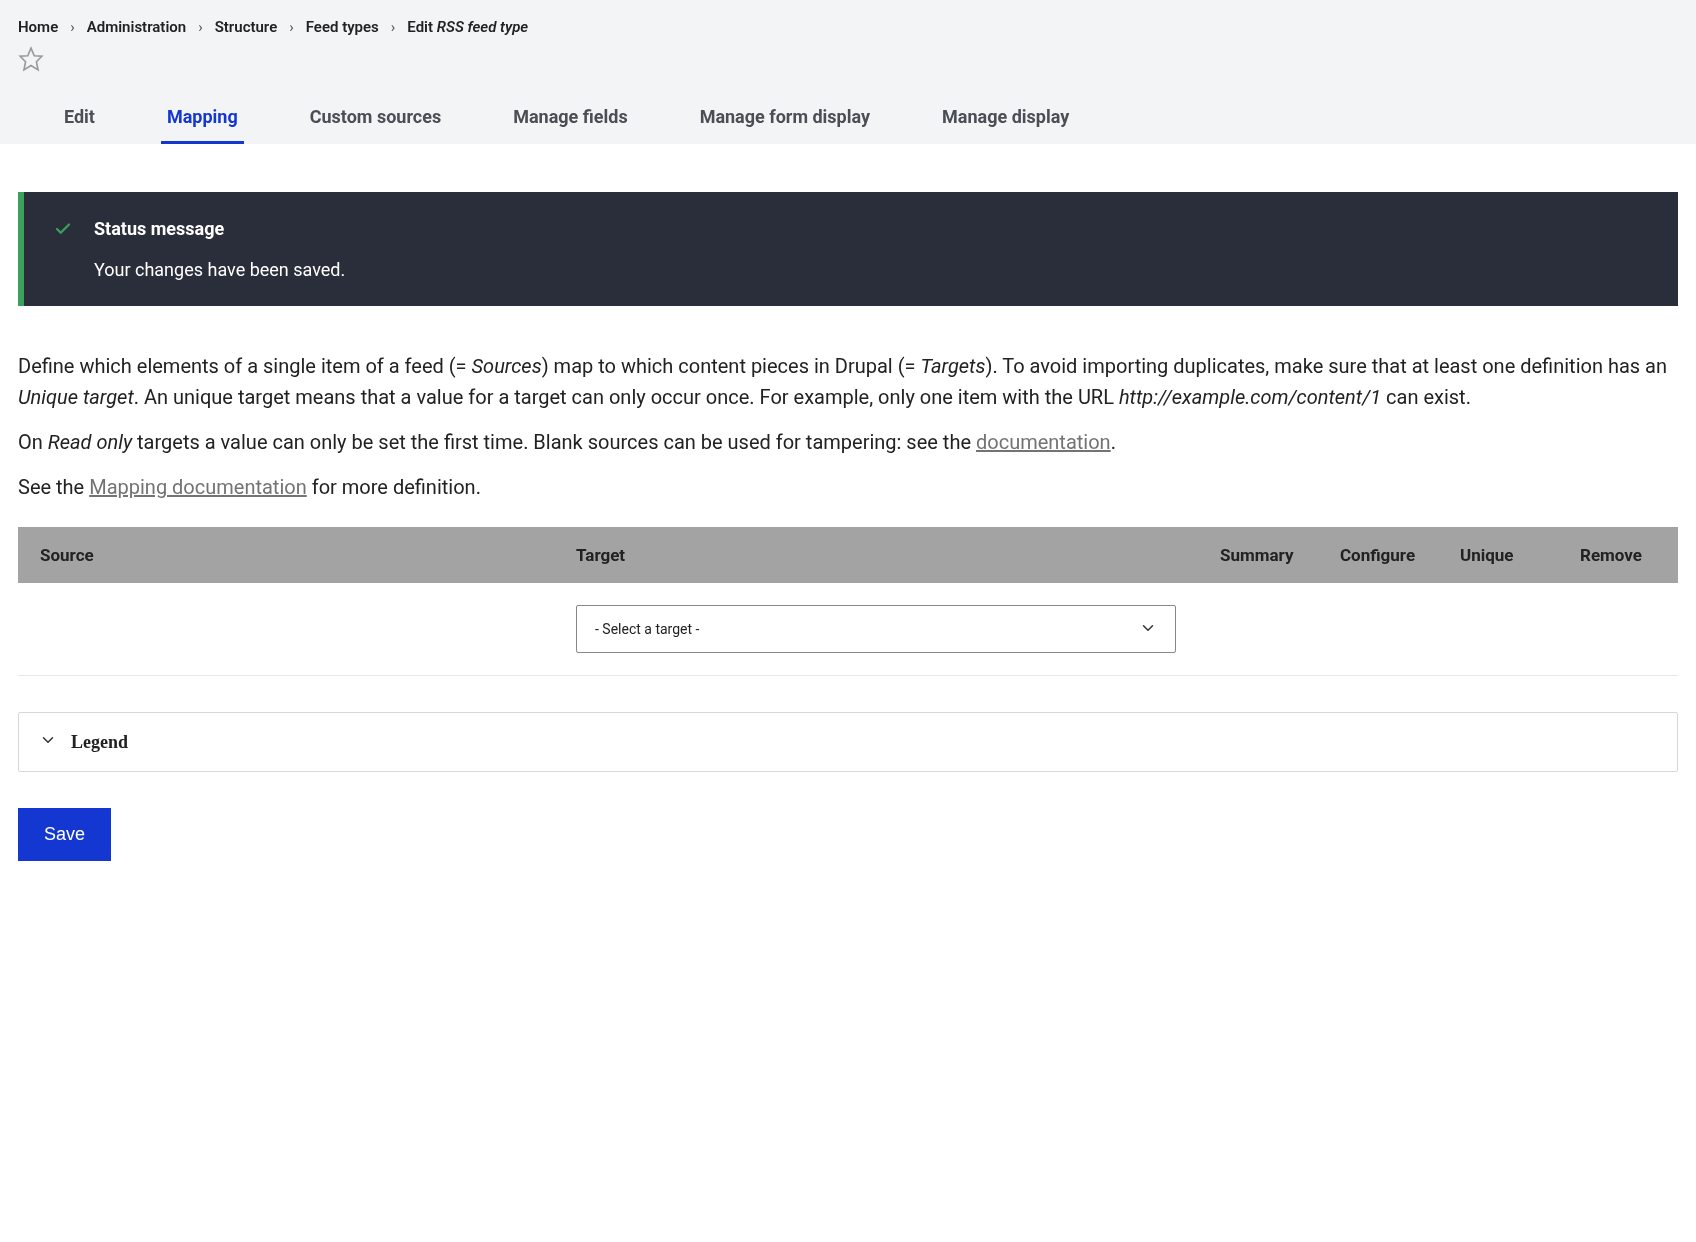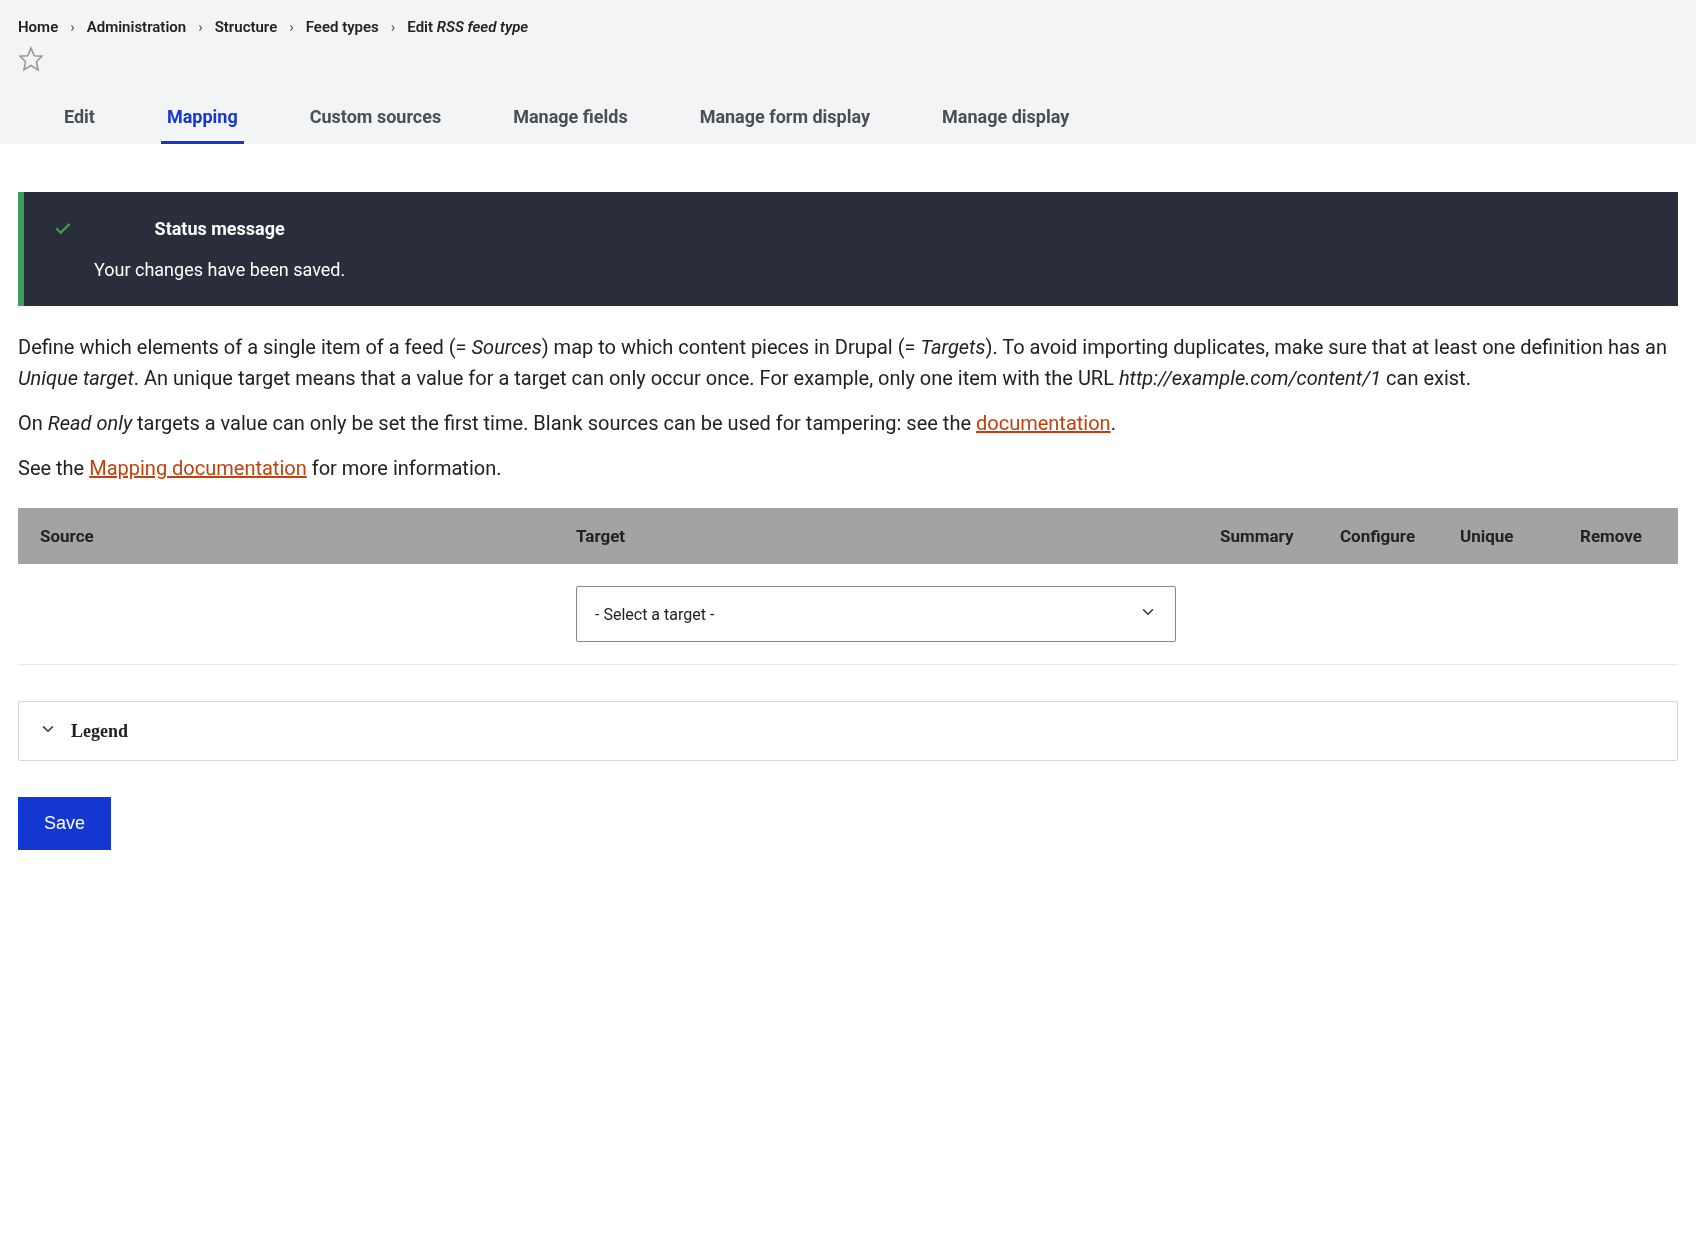--- a/index.html
+++ b/index.html
@@ -74,24 +74,23 @@
       border-bottom: 3px solid #1537d1;
     }
     .content {
       padding: 48px 18px 40px 18px;
     }
     .status-message {
       background: #2a2e3a;
       border-left: 6px solid #3aa05b;
       color: #fff;
       padding: 26px 30px;
-      margin-bottom: 26px;
+      margin-bottom: 45px;
       display: flex;
       gap: 22px;
-      text-align: center;
     }
     .status-message .check-icon {
       color: #3aa05b;
       flex-shrink: 0;
       margin-top: 2px;
     }
     .status-message .msg-body {
       display: flex;
       flex-direction: column;
       gap: 20px;
@@ -103,21 +102,21 @@
     .status-message .msg-text {
       font-size: 18px;
     }
     .description {
       font-size: 20px;
       line-height: 1.55;
       color: #222;
       margin-bottom: 14px;
     }
     .description a {
-      color: #c2410c;
+      color: #737373;
       text-decoration: underline;
     }
     .description .italic {
       font-style: italic;
     }
     .mapping-table {
       width: 100%;
       margin-top: 24px;
       border-collapse: collapse;
     }
@@ -147,23 +146,23 @@
       vertical-align: middle;
     }
     .select-wrapper {
       position: relative;
       display: inline-flex;
       align-items: center;
       border: 1px solid #888;
       border-radius: 2px;
       background: #fff;
       width: 600px;
-      height: 56px;
+      height: 48px;
       padding: 0 18px;
-      font-size: 16px;
+      font-size: 14px;
       cursor: pointer;
     }
     .select-wrapper .select-text {
       flex: 1;
     }
     .select-wrapper .chevron-down {
       color: #333;
     }
     .legend-panel {
       margin-top: 36px;
@@ -245,21 +244,21 @@
 
   <p class="description">
     <span>Define which elements of a single item of a feed (= </span><span class="italic">Sources</span><span>) map to which content pieces in Drupal (= </span><span class="italic">Targets</span><span>). To avoid importing duplicates, make sure that at least one definition has an </span><span class="italic">Unique target</span><span>. An unique target means that a value for a target can only occur once. For example, only one item with the URL </span><span class="italic">http://example.com/content/1</span><span> can exist.</span>
   </p>
 
   <p class="description">
     <span>On </span><span class="italic">Read only</span><span> targets a value can only be set the first time. Blank sources can be used for tampering: see the </span><a href="#">documentation</a><span>.</span>
   </p>
 
   <p class="description">
-    <span>See the </span><a href="#">Mapping documentation</a><span> for more information.</span>
+    <span>See the </span><a href="#">Mapping documentation</a><span> for more definition.</span>
   </p>
 
   <table class="mapping-table">
     <thead>
       <tr>
         <th>Source</th>
         <th class="col-target">Target</th>
         <th class="col-summary">Summary</th>
         <th class="col-configure">Configure</th>
         <th class="col-unique">Unique</th>

